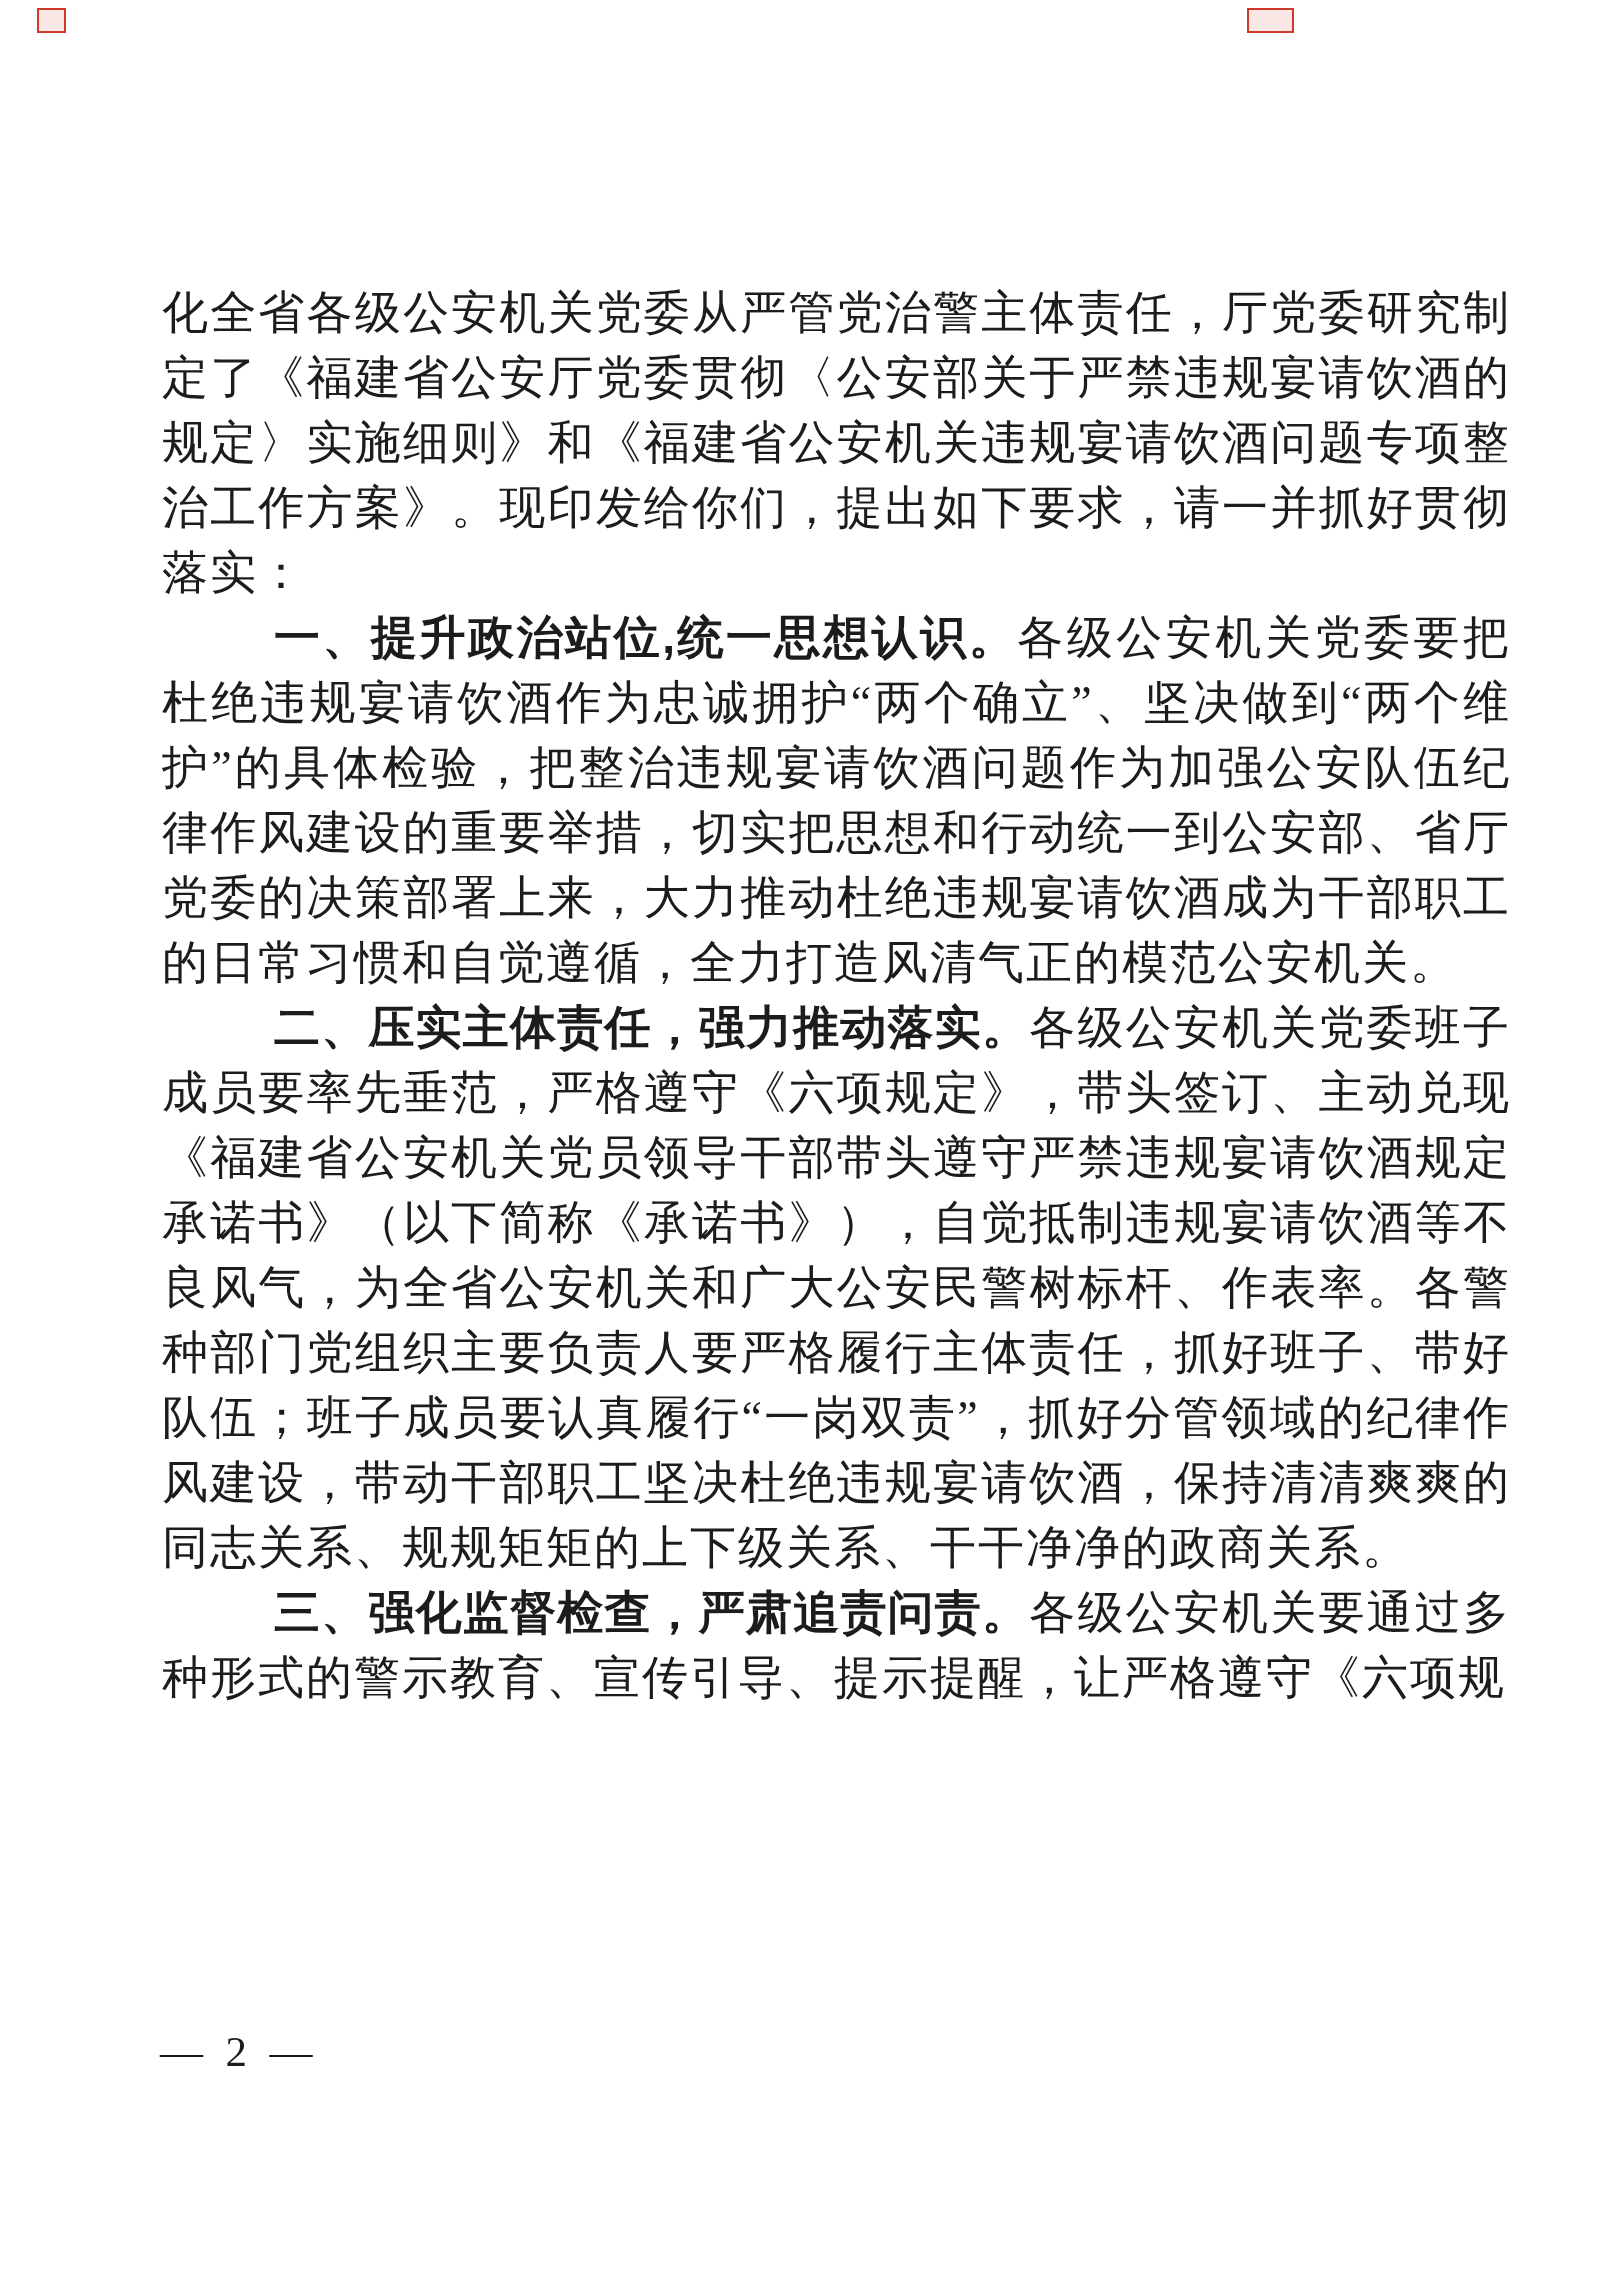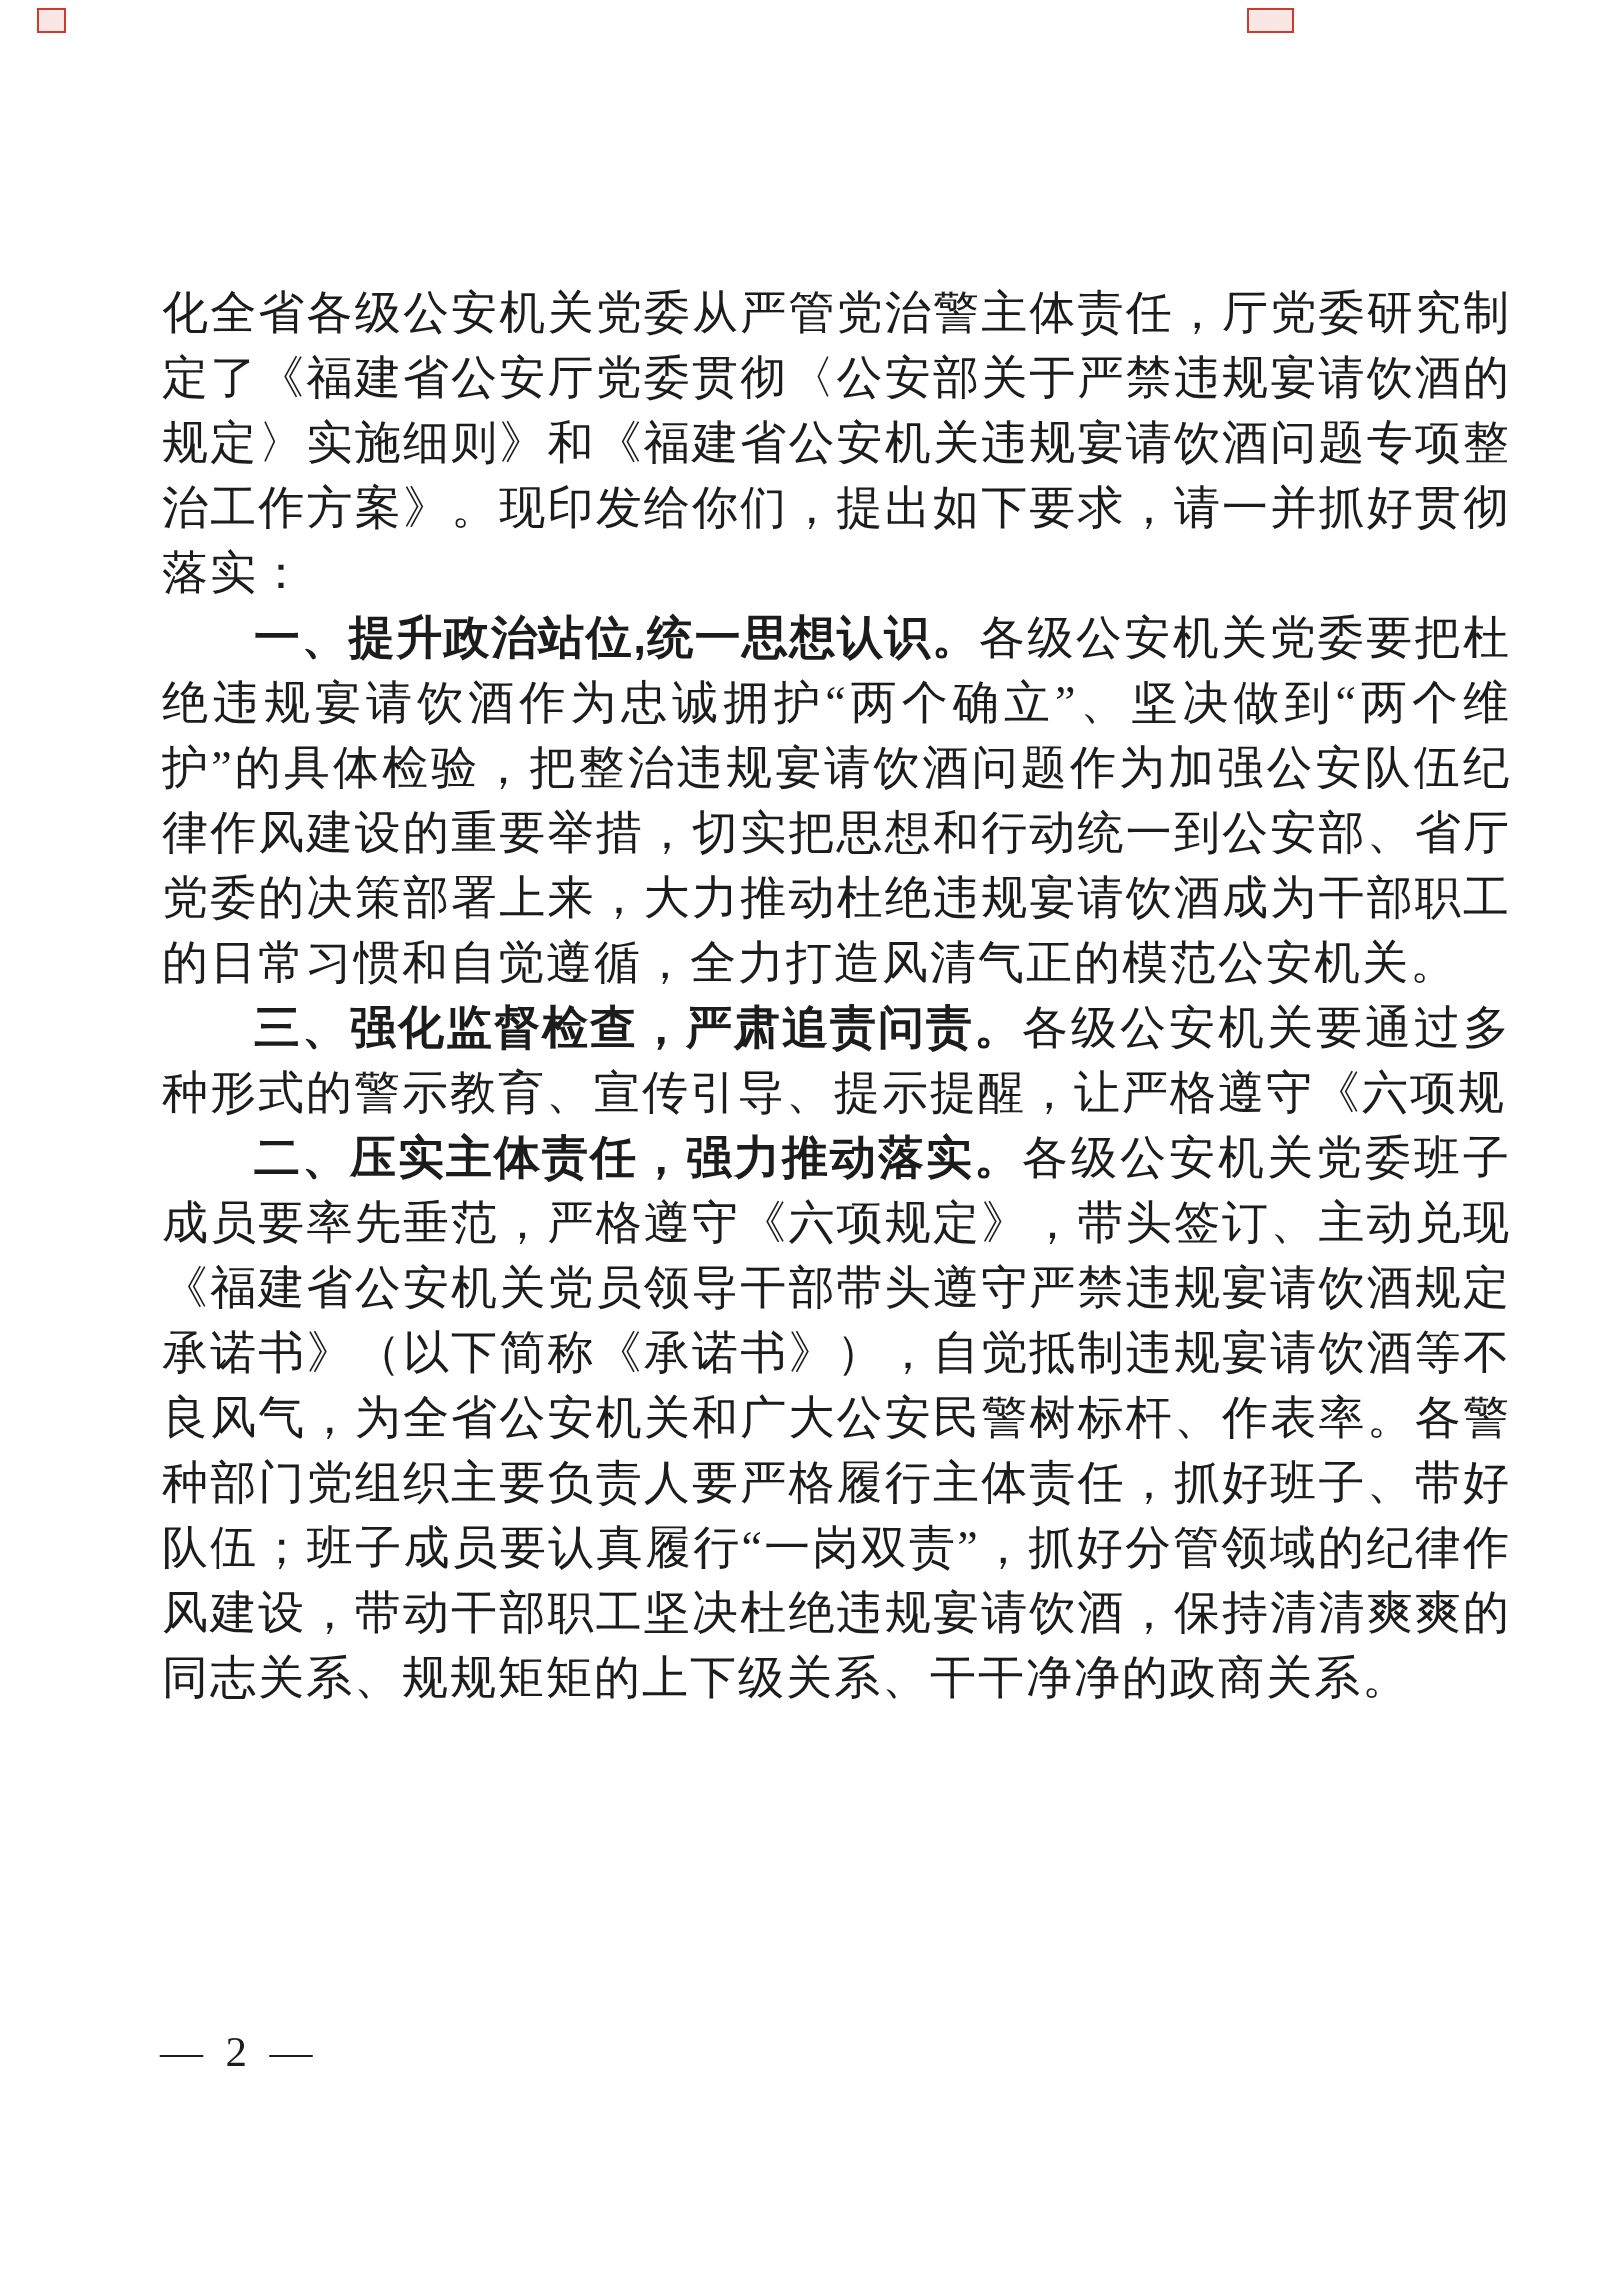--- a/index.html
+++ b/index.html
@@ -31,20 +31,21 @@
     text-align-last: left;
     word-break: break-all;
   }
   .textblock p.indent {
     text-indent: 2em;
   }
   .lead {
     font-weight: 700;
     font-family: "Liberation Sans", "DejaVu Sans", sans-serif;
     letter-spacing: 1px;
+    margin-left: 20px;
   }
   .page-number {
     position: absolute;
     left: 160px;
     top: 2027px;
     font-size: 43px;
     letter-spacing: 5.9px;
     color: #1c1c1c;
     font-family: "Liberation Serif", "DejaVu Serif", serif;
   }
@@ -64,20 +65,20 @@
 <div class="page">
 
   <span class="red-artifact left"></span>
   <span class="red-artifact right"></span>
 
   <div class="textblock">
     <p><span>化全省各级公安机关党委从严管党治警主体责任，厅党委研究制定了《福建省公安厅党委贯彻〈公安部关于严禁违规宴请饮酒的规定〉实施细则》和《福建省公安机关违规宴请饮酒问题专项整治工作方案》。现印发给你们，提出如下要求，请一并抓好贯彻落实：</span></p>
 
     <p class="indent"><span class="lead">一、提升政治站位,统一思想认识。</span><span>各级公安机关党委要把杜绝违规宴请饮酒作为忠诚拥护“两个确立”、坚决做到“两个维护”的具体检验，把整治违规宴请饮酒问题作为加强公安队伍纪律作风建设的重要举措，切实把思想和行动统一到公安部、省厅党委的决策部署上来，大力推动杜绝违规宴请饮酒成为干部职工的日常习惯和自觉遵循，全力打造风清气正的模范公安机关。</span></p>
 
+    <p class="indent"><span class="lead">二、压实主体责任，强力推动落实。</span><span>各级公安机关党委班子成员要率先垂范，严格遵守《六项规定》，带头签订、主动兑现《福建省公安机关党员领导干部带头遵守严禁违规宴请饮酒规定承诺书》（以下简称《承诺书》），自觉抵制违规宴请饮酒等不良风气，为全省公安机关和广大公安民警树标杆、作表率。各警种部门党组织主要负责人要严格履行主体责任，抓好班子、带好队伍；班子成员要认真履行“一岗双责”，抓好分管领域的纪律作风建设，带动干部职工坚决杜绝违规宴请饮酒，保持清清爽爽的同志关系、规规矩矩的上下级关系、干干净净的政商关系。</span></p>
+
     <p class="indent"><span class="lead">三、强化监督检查，严肃追责问责。</span><span>各级公安机关要通过多种形式的警示教育、宣传引导、提示提醒，让严格遵守《六项规</span></p>
-
-    <p class="indent"><span class="lead">二、压实主体责任，强力推动落实。</span><span>各级公安机关党委班子成员要率先垂范，严格遵守《六项规定》，带头签订、主动兑现《福建省公安机关党员领导干部带头遵守严禁违规宴请饮酒规定承诺书》（以下简称《承诺书》），自觉抵制违规宴请饮酒等不良风气，为全省公安机关和广大公安民警树标杆、作表率。各警种部门党组织主要负责人要严格履行主体责任，抓好班子、带好队伍；班子成员要认真履行“一岗双责”，抓好分管领域的纪律作风建设，带动干部职工坚决杜绝违规宴请饮酒，保持清清爽爽的同志关系、规规矩矩的上下级关系、干干净净的政商关系。</span></p>
   </div>
 
   <div class="page-number">— 2 —</div>
 </div>
 
 
 </body></html>

